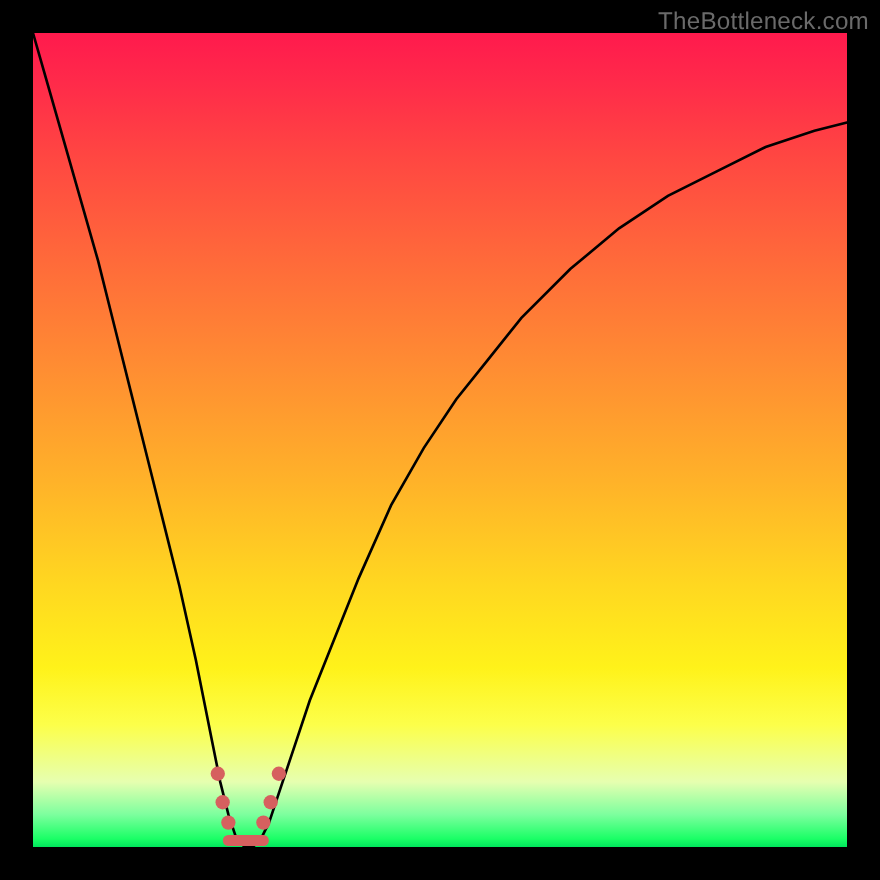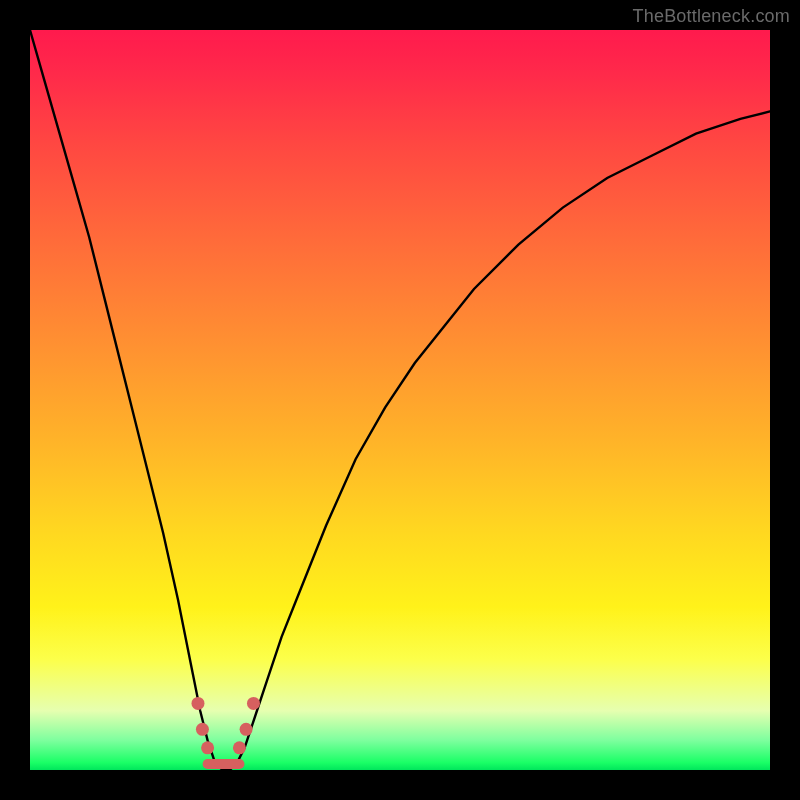--- a/index.html
+++ b/index.html
@@ -31,21 +31,21 @@
       #7dff9e 96%,
       #1aff66 99%,
       #00e65c 100%
     );
   }
   .attribution {
     position: absolute;
     top: 6px;
     right: 10px;
     color: #6a6a6a;
-    font-size: 18px;
+    font-size: 22px;
     font-weight: 500;
     letter-spacing: 0.2px;
     user-select: none;
   }
   svg.curve {
     position: absolute;
     left: 0;
     top: 0;
     width: 740px;
     height: 740px;

